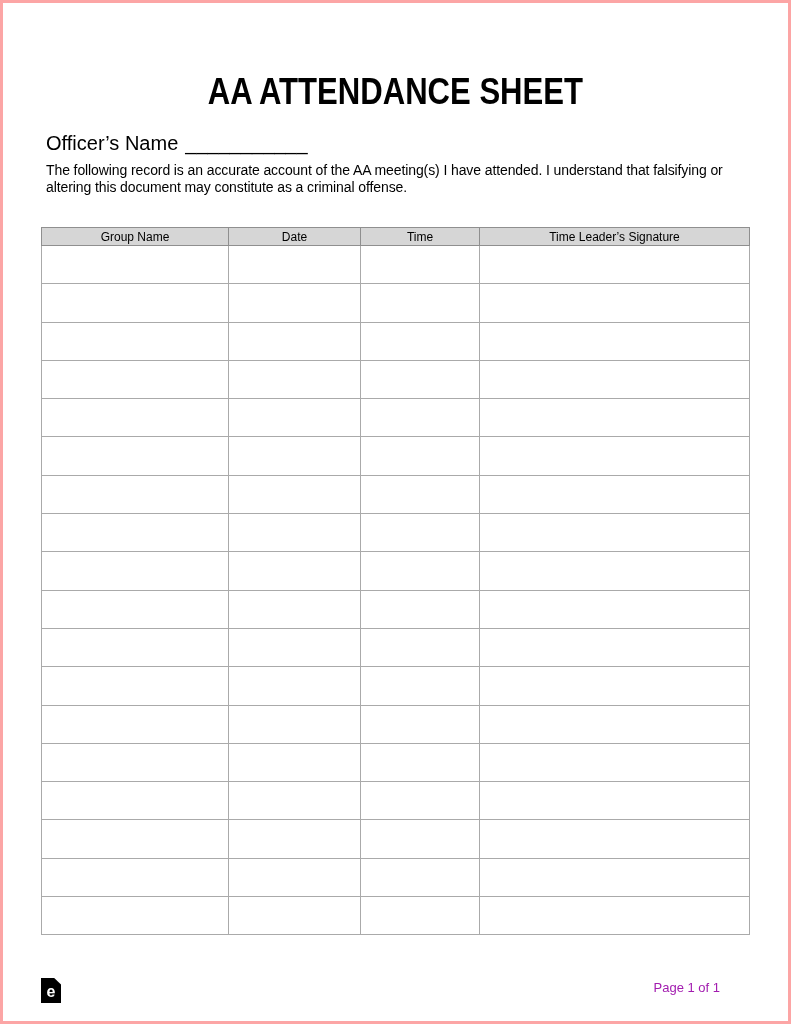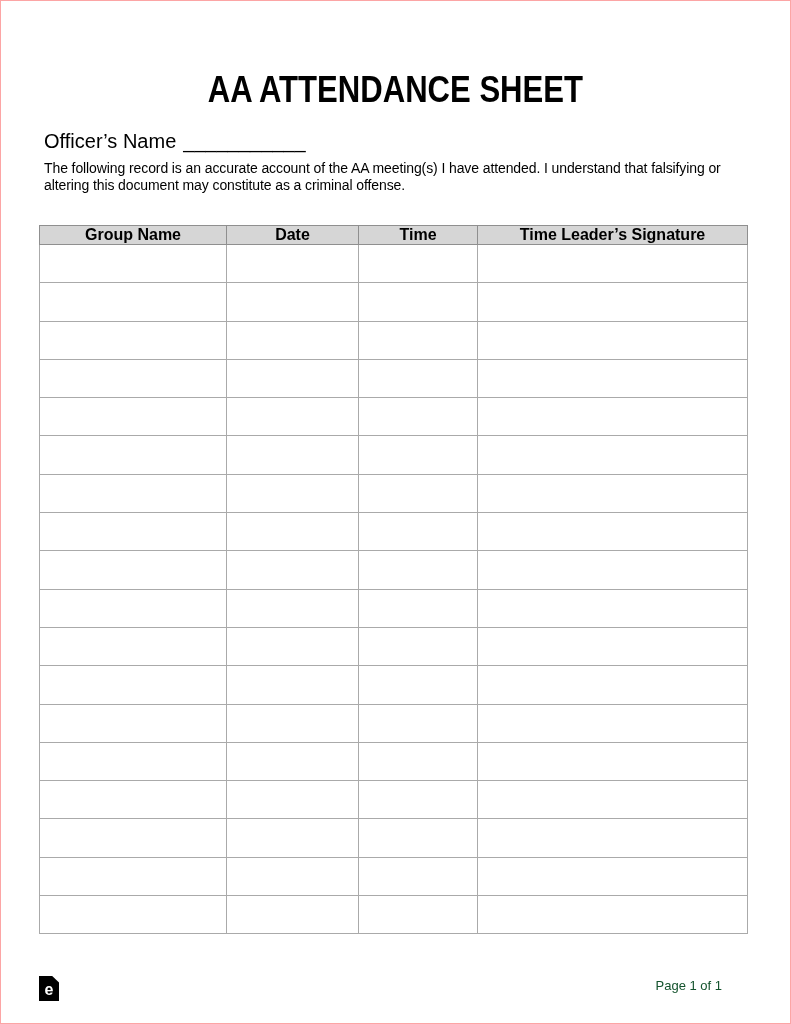--- a/index.html
+++ b/index.html
@@ -3,21 +3,21 @@
 <meta charset="utf-8">
 <style>
   html,body { margin:0; padding:0; background:#ffffff; }
   .page {
     position:relative;
     width:791px; height:1024px;
     background:#ffffff;
     font-family:"Liberation Sans", sans-serif;
     color:#000;
     overflow:hidden;
-    border:1px solid #fca5a5;
+    border:3px solid #fca5a5;
     box-sizing:border-box;
   }
   .doc-title {
     position:absolute; top:68px; left:0; right:0;
     text-align:center;
   }
   .doc-title span {
     display:inline-block;
     font-size:37px; font-weight:bold;
     transform:scaleX(0.84);
@@ -39,21 +39,21 @@
   }
   table.attendance {
     position:absolute; top:224px; left:38px;
     width:708px;
     border-collapse:collapse;
     table-layout:fixed;
   }
   table.attendance th {
     background:var(--header-bg, #d6d6d6);
     border:1px solid var(--table-border-dark, #8f8f8f);
-    font-size:16px; font-weight:bold;
+    font-size:12px; font-weight:normal;
     height:17px; padding:0 2px;
     text-align:center; vertical-align:middle;
   }
   table.attendance td {
     border:1px solid var(--table-border, #aaaaaa);
     height:37.3px; padding:0;
     background:#ffffff;
   }
   .signature-row {
     position:absolute; top:937px; left:43px;
@@ -77,21 +77,21 @@
     background:#000;
     clip-path:polygon(0 0, 66% 0, 100% 26%, 100% 100%, 0 100%);
     display:flex; align-items:center; justify-content:center;
   }
   .logo span {
     color:#fff; font-weight:bold; font-size:16px; line-height:1;
     margin-top:2px;
   }
   .page-num {
     position:absolute; top:977px; right:68px;
-    font-size:13px; color:#14532d;
+    font-size:13px; color:#a21caf;
   }
 </style>
 </head>
 <body>
 
 <div class="page">
 
   <div class="doc-title">
     <span>AA ATTENDANCE SHEET</span>
   </div>

